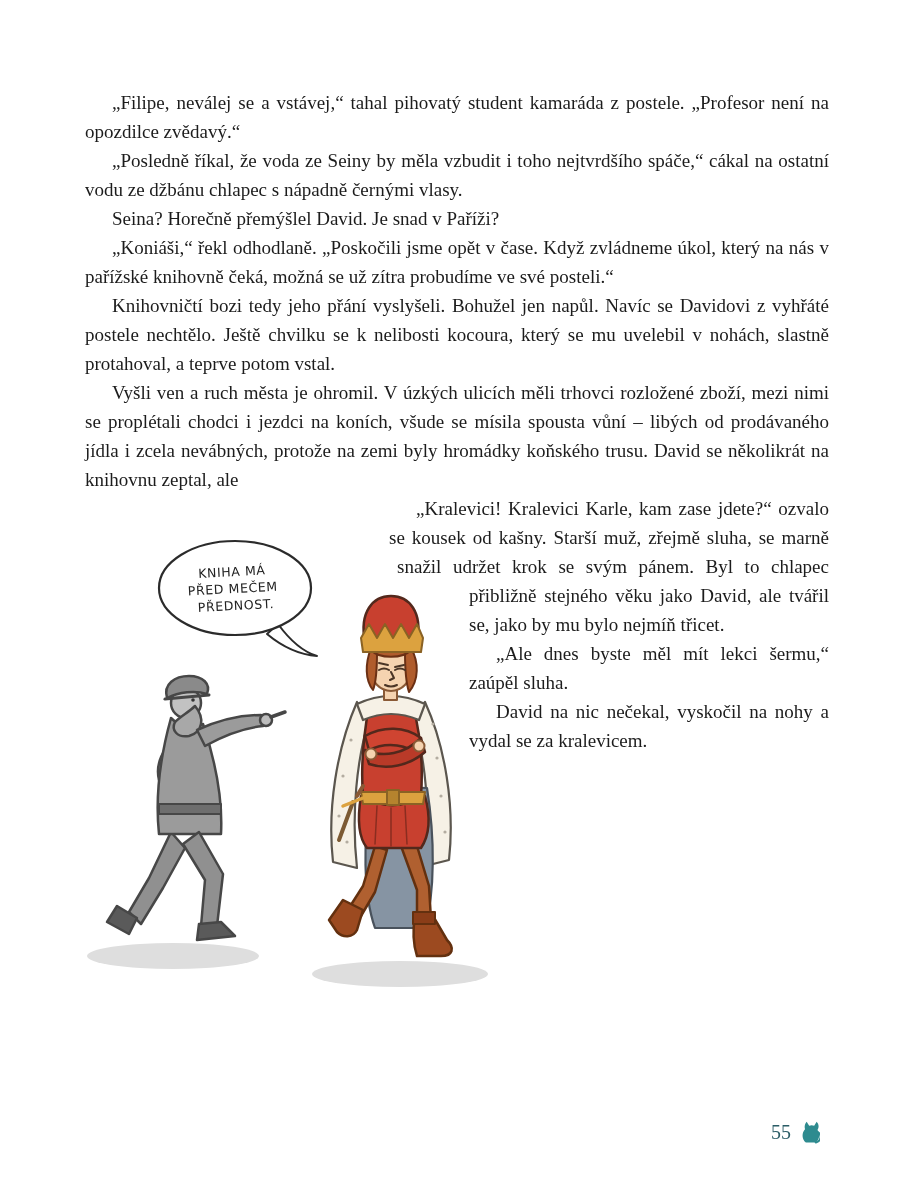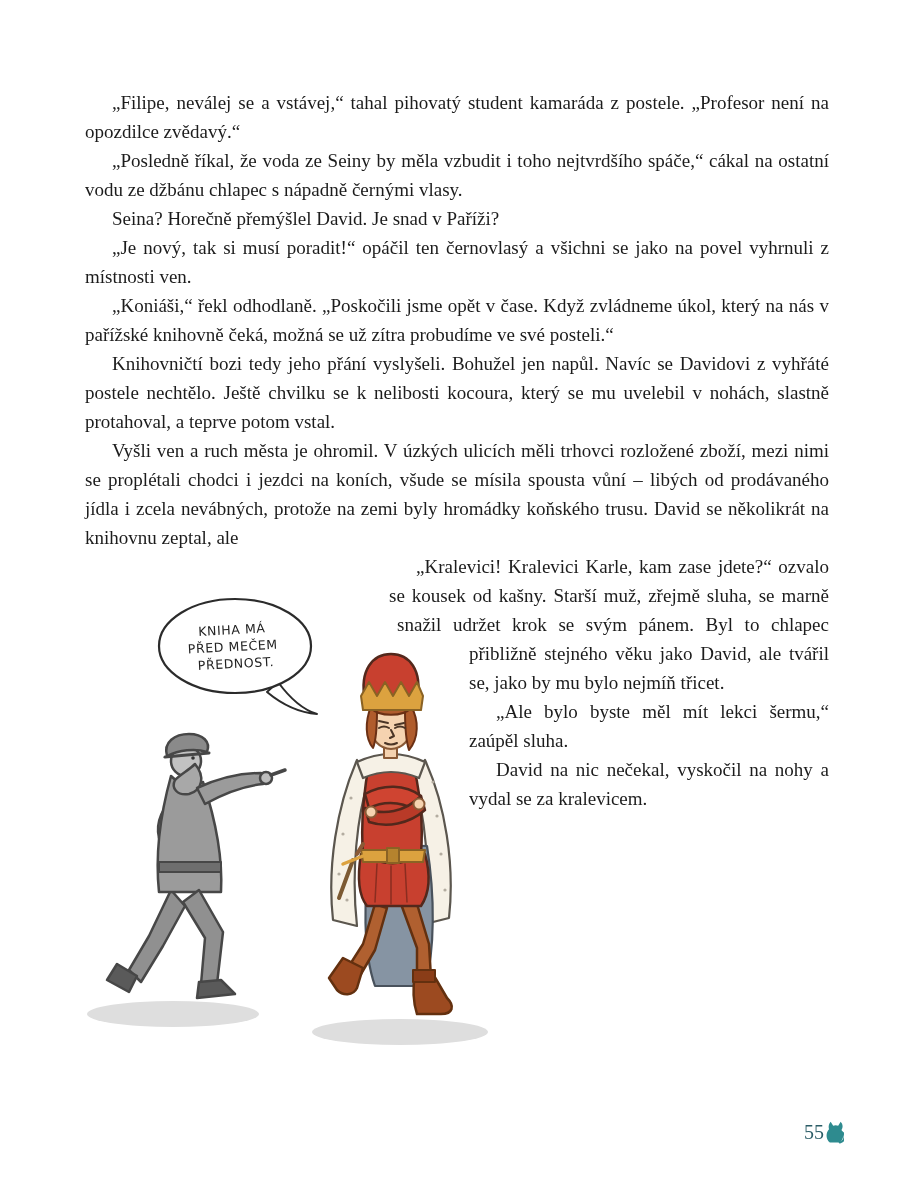--- a/index.html
+++ b/index.html
@@ -29,43 +29,42 @@
     float: left;
     width: 460px;
     height: 505px;
     margin: 2px 0 0 0;
     shape-outside: polygon(0 0, 292px 0, 292px 95px, 372px 112px, 372px 505px, 0 505px);
     shape-margin: 12px;
   }
   .illustration-float svg { display: block; width: 460px; height: 505px; }
   .footer {
     position: absolute;
-    right: 64px; bottom: 34px;
-    display: flex; align-items: center;  margin-top: 18px;
+    right: 88px; bottom: 34px;
+    display: flex; align-items: center; gap: 9px; margin-top: 18px;
   }
   .page-number {
     font-size: 20px;
     color: #2a5c66;
   }
   .bubble-text {
     font-family: "DejaVu Sans", sans-serif;
     font-size: 12.5px;
     letter-spacing: 0.6px;
     fill: #222222;
   }
 </style>
 </head>
 <body>
 
 <div class="page">
 
   <p class="para">„Filipe, neválej se a vstávej,“ tahal pihovatý student kamaráda z postele. „Profesor není na opozdilce zvědavý.“</p>
   <p class="para">„Posledně říkal, že voda ze Seiny by měla vzbudit i toho nejtvrdšího spáče,“ cákal na ostatní vodu ze džbánu chlapec s nápadně černými vlasy.</p>
   <p class="para">Seina? Horečně přemýšlel David. Je snad v Paříži?</p>
-  <p class="para">„Je nový, tak si musí poradit!“ opáčil ten černovlasý a všichni se jako na povel vyhrnuli z místnosti ven.</p>
   <p class="para">„Koniáši,“ řekl odhodlaně. „Poskočili jsme opět v čase. Když zvládneme úkol, který na nás v pařížské knihovně čeká, možná se už zítra probudíme ve své posteli.“</p>
   <p class="para">Knihovničtí bozi tedy jeho přání vyslyšeli. Bohužel jen napůl. Navíc se Davidovi z vyhřáté postele nechtělo. Ještě chvilku se k nelibosti kocoura, který se mu uvelebil v nohách, slastně protahoval, a teprve potom vstal.</p>
   <p class="para">Vyšli ven a ruch města je ohromil. V úzkých ulicích měli trhovci rozložené zboží, mezi nimi se proplétali chodci i jezdci na koních, všude se mísila spousta vůní – libých od prodávaného jídla i zcela nevábných, protože na zemi byly hromádky koňského trusu. David se několikrát na knihovnu zeptal, ale</p>
 
   <div class="illustration-float">
     <svg viewBox="0 0 460 505" xmlns="http://www.w3.org/2000/svg">
 
       <ellipse cx="88" cy="460" rx="86" ry="13" fill="#dedede"></ellipse>
       <ellipse cx="315" cy="478" rx="88" ry="13" fill="#dedede"></ellipse>
 
@@ -146,21 +145,21 @@
           <path d="M294 167 L303 169"></path>
           <path d="M319 169 L310 171"></path>
           <path d="M306 176 L309 182 L305 184"></path>
           <path d="M300 189 Q306 192 312 189"></path>
         </g>
       </g>
     </svg>
   </div>
 
   <p class="para">„Kralevici! Kralevici Karle, kam zase jdete?“ ozvalo se kousek od kašny. Starší muž, zřejmě sluha, se marně snažil udržet krok se svým pánem. Byl to chlapec přibližně stejného věku jako David, ale tvářil se, jako by mu bylo nejmíň třicet.</p>
-  <p class="para">„Ale bylo byste měl mít lekci šermu,“ zaúpěl sluha.</p>
+  <p class="para">„Ale dnes byste měl mít lekci šermu,“ zaúpěl sluha.</p>
   <p class="para">David na nic nečekal, vyskočil na nohy a vydal se za kralevicem.</p>
 
   <div class="footer">
     <span class="page-number">55</span>
     <svg width="20" height="27" viewBox="0 0 24 32">
       <path d="M20 3 C23 6 23 10 21 13 C24 17 24 24 19 28 L7 28 C2 24 2 16 6 12 C5 8 6 5 8 3 L11 8 C13 7 15 7 17 8 Z" fill="#2e8b8f"></path>
       <path d="M19 28 C26 26 26 19 22 16" fill="none" stroke="#2e8b8f" stroke-width="2.6" stroke-linecap="round"></path>
     </svg>
   </div>
 

